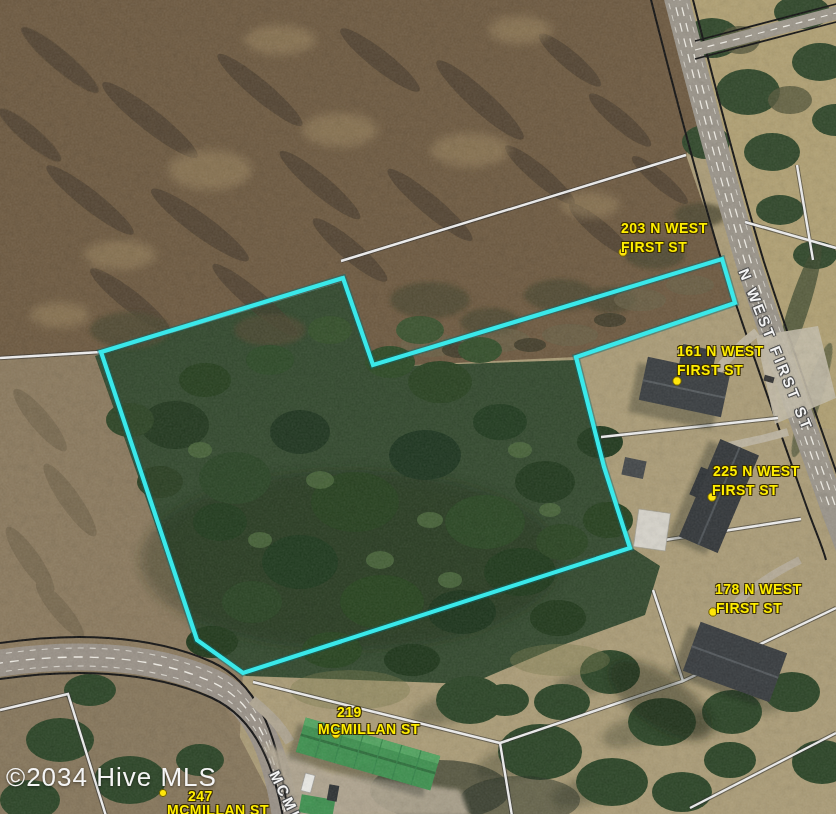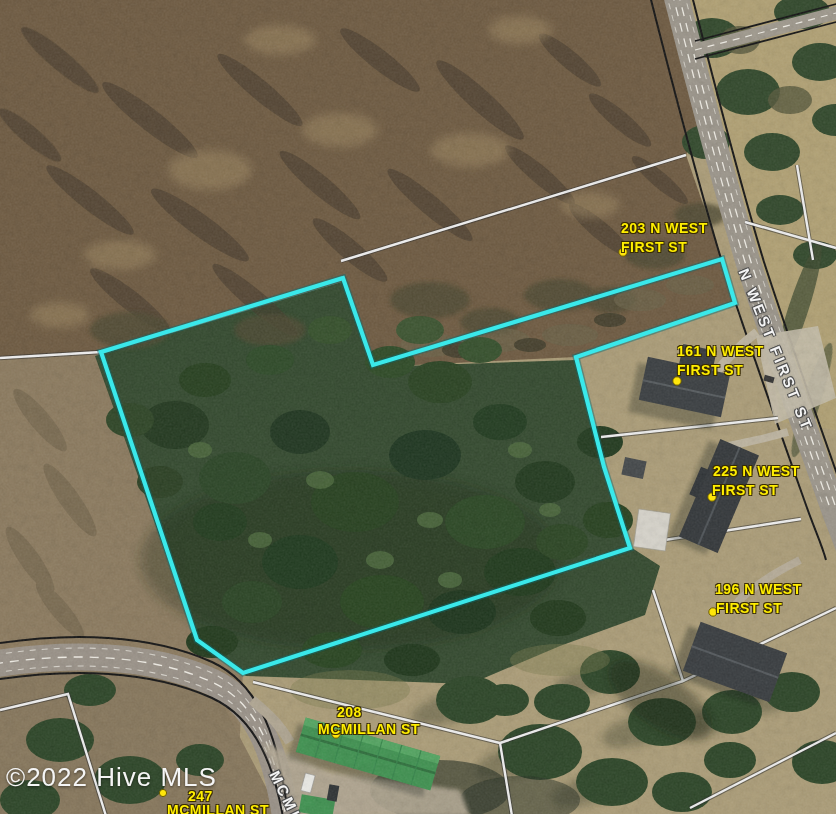--- a/index.html
+++ b/index.html
@@ -360,27 +360,27 @@
 
 <div class="plabel" style="left: 621px; top: 221px; color: rgb(255, 238, 0);">203 N WEST</div>
 <div class="plabel" style="left: 621px; top: 240px; color: rgb(255, 238, 0);">FIRST ST</div>
 
 <div class="plabel" style="left: 677px; top: 344px; color: rgb(255, 238, 0);">161 N WEST</div>
 <div class="plabel" style="left: 677px; top: 363px; color: rgb(255, 238, 0);">FIRST ST</div>
 
 <div class="plabel" style="left: 713px; top: 464px; color: rgb(255, 238, 0);">225 N WEST</div>
 <div class="plabel" style="left: 712px; top: 483px; color: rgb(255, 238, 0);">FIRST ST</div>
 
-<div class="plabel" style="left: 715px; top: 582px; color: rgb(255, 238, 0);">196 N WEST</div>
+<div class="plabel" style="left: 715px; top: 582px; color: rgb(255, 238, 0);">178 N WEST</div>
 <div class="plabel" style="left: 716px; top: 601px; color: rgb(255, 238, 0);">FIRST ST</div>
 
-<div class="plabel" style="left: 337px; top: 705px; color: rgb(255, 238, 0);">208</div>
+<div class="plabel" style="left: 337px; top: 705px; color: rgb(255, 238, 0);">219</div>
 <div class="plabel" style="left: 318px; top: 722px; color: rgb(255, 238, 0);">MCMILLAN ST</div>
 
 <div class="plabel" style="left: 188px; top: 789px; color: rgb(255, 238, 0);">247</div>
 <div class="plabel" style="left: 167px; top: 803px; color: rgb(255, 238, 0);">MCMILLAN ST</div>
 
 <div class="slabel first" style="color: rgb(245, 245, 245);">N WEST FIRST ST</div>
 <div class="slabel mcmillan" style="color: rgb(245, 245, 245);">MCMILLAN ST</div>
 
-<div class="watermark" style="color: rgb(245, 245, 245);">©2022 Hive MLS</div>
+<div class="watermark" style="color: rgb(245, 245, 245);">©2034 Hive MLS</div>
 
 </div>
 
 </body></html>

